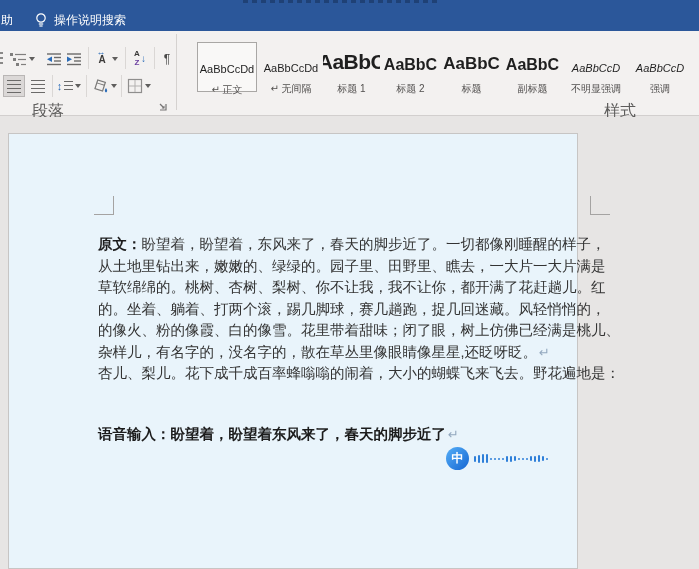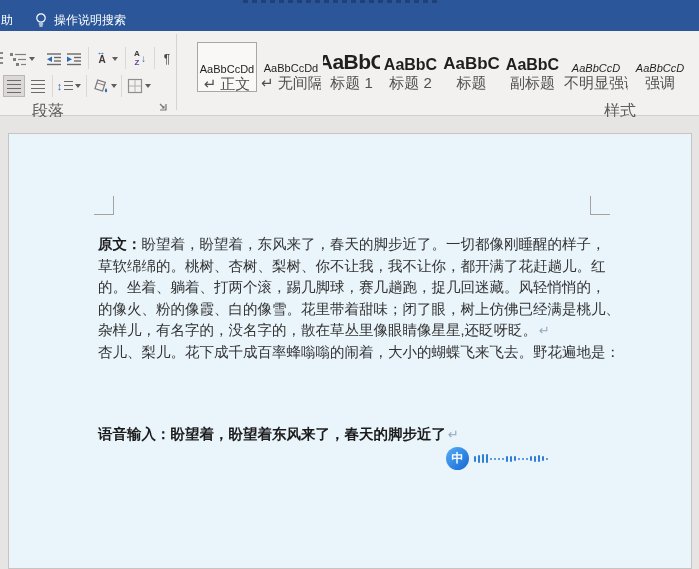--- a/index.html
+++ b/index.html
@@ -41,31 +41,31 @@
   .asc .a { position:absolute; left:2px; top:4px; font-size:10px; line-height:10px; color:#3b3a39; font-weight:bold; }
   .asc .h { position:absolute; left:0; top:-4px; font-size:9px; color:#2b6cb8; }
   .vspacer { font-size:11px; color:#2b6cb8; line-height:11px; }
   .dlg { position:absolute; width:13px; height:13px; background:transparent; border:0; cursor:pointer; padding:0; }
 
   
   .stylecard { position:absolute; top:11px; height:50px; text-align:center; cursor:pointer; padding-top:3px; }
   .stylecard.selected { background:#f9f8f7; border:1px solid #a9a7a5; }
   .stylecard .pv { height:29px; display:flex; align-items:flex-end; justify-content:center;
                    overflow:hidden; white-space:nowrap; color:#1f1f1f; }
-  .stylecard .nm { margin-top:0; font-size:15px; color:#514f4e; white-space:nowrap; overflow:hidden; }
+  .stylecard .nm { margin-top:8px; font-size:10px; color:#514f4e; white-space:nowrap; overflow:hidden; }
   .pv-body  { font-size:11px; }
   .pv-h1    { font-size:21px; font-weight:600; letter-spacing:-.5px; }
   .pv-h2    { font-size:16px; font-weight:600; }
   .pv-title { font-size:17px; font-weight:600; }
   .pv-sub   { font-size:16px; font-weight:700; }
   .pv-it    { font-size:11px; font-style:italic; color:#565violet; color:#585858; }
 
   
   .docarea { position:absolute; left:0; top:117px; width:699px; height:452px; background:#e7e5e4; }
-  .page { position:absolute; left:8px; top:16px; width:684px; height:436px;
+  .page { position:absolute; left:8px; top:16px; width:570px; height:436px;
           background:#e9f4fb; border:1px solid #c7c5c4; }
   .cropmark { position:absolute; width:20px; height:19px; }
   .cropmark.tl { left:85px; top:62px; border-right:1px solid #a5a3a2; border-bottom:1px solid #a5a3a2; }
   .cropmark.tr { left:581px; top:62px; border-left:1px solid #a5a3a2; border-bottom:1px solid #a5a3a2; }
   .doctext { position:absolute; left:89px; top:100px; width:512px; font-size:14.5px; line-height:21.5px;
              color:#333; cursor:text; }
   .doctext .dline { white-space:nowrap; }
   .blabel { font-weight:bold; color:#1c1c1c; }
   .pmark { color:#93a8bf; font-size:13px; margin-left:2px; }
   .voiceline { position:absolute; left:89px; top:290px; font-size:14.5px; line-height:21.5px;
@@ -245,20 +245,21 @@
     <div class="grouplabel" style="left:580px;top:70px;width:80px">样式</div>
   </div>
 
   <div class="docarea">
     <div class="page">
       <div class="cropmark tl"></div>
       <div class="cropmark tr"></div>
 
       <div class="doctext">
         <div class="dline"><span class="blabel">原文：</span><span>盼望着，盼望着，东风来了，春天的脚步近了。一切都像刚睡醒的样子，</span></div>
+        <div class="dline">从土地里钻出来，嫩嫩的、绿绿的。园子里、田野里、瞧去，一大片一大片满是</div>
         <div class="dline">草软绵绵的。桃树、杏树、梨树、你不让我，我不让你，都开满了花赶趟儿。红</div>
         <div class="dline">的。坐着、躺着、打两个滚，踢几脚球，赛几趟跑，捉几回迷藏。风轻悄悄的，</div>
         <div class="dline">的像火、粉的像霞、白的像雪。花里带着甜味；闭了眼，树上仿佛已经满是桃儿、</div>
         <div class="dline"><span>杂样儿，有名字的，没名字的，散在草丛里像眼睛像星星,还眨呀眨。</span><span class="pmark">↵</span></div>
         <div class="dline">杏儿、梨儿。花下成千成百率蜂嗡嗡的闹着，大小的蝴蝶飞来飞去。野花遍地是：</div>
       </div>
 
       <div class="voiceline">
         <span>语音输入：</span><span>盼望着，盼望着东风来了，春天的脚步近了</span><span class="pmark">↵</span>
       </div>

